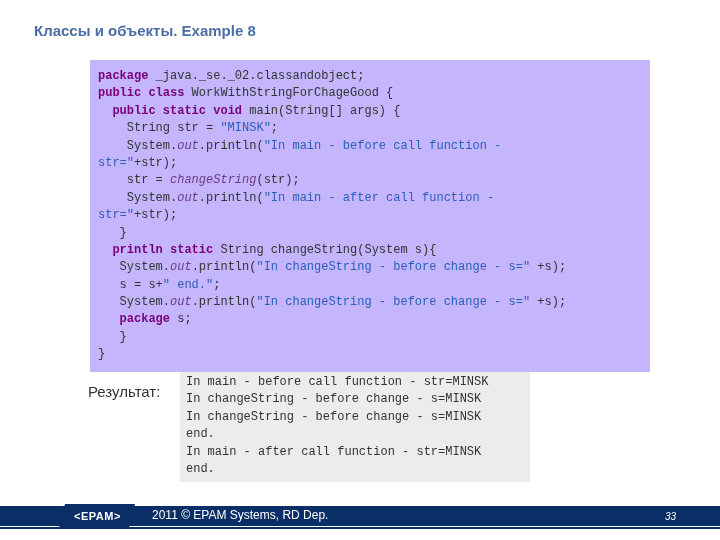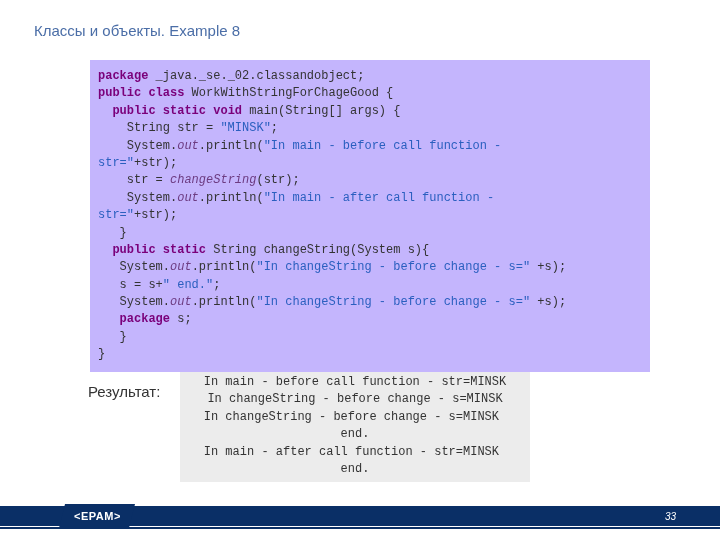--- a/index.html
+++ b/index.html
@@ -7,21 +7,21 @@
     width: 720px; height: 540px;
     font-family: Arial, Helvetica, sans-serif;
     background: #ffffff;
     position: relative;
     overflow: hidden;
   }
   .title {
     position: absolute;
     top: 22px; left: 34px;
     font-size: 15px;
-    font-weight: normal;
+    font-weight: bold;
     color: #4b6ea7;
   }
   .code-block {
     position: absolute;
     top: 60px; left: 90px;
     width: 560px;
     background: #c4b5fd;
     padding: 8px 8px;
     font-family: "Courier New", monospace;
     font-size: 12px;
@@ -42,21 +42,20 @@
     position: absolute;
     top: 372px; left: 180px;
     width: 350px;
     background: #ececec;
     padding: 2px 6px 4px 6px;
     font-family: "Courier New", monospace;
     font-size: 12px;
     line-height: 1.45;
     color: #333;
     white-space: pre;
-    text-align: center;
   }
   .footer {
     position: absolute;
     bottom: 0; left: 0;
     width: 720px; height: 36px;
   }
   .footer-bar {
     position: absolute;
     bottom: 14px; left: 0;
     width: 720px; height: 20px;
@@ -78,21 +77,21 @@
     font-weight: bold;
     display: flex;
     align-items: center;
     justify-content: center;
     transform: skewX(-14deg);
     letter-spacing: 0.5px;
   }
   .logo span { transform: skewX(14deg); }
   .copyright {
     position: absolute;
-    left: 152px; bottom: 34px;
+    left: 152px; bottom: 18px;
     color: #ffffff;
     font-size: 12px;
   }
   .pagenum {
     position: absolute;
     right: 44px; bottom: 18px;
     color: #ffffff;
     font-size: 10px;
     font-style: italic;
   }
@@ -105,21 +104,21 @@
 <div class="code-block"><span class="kw">package</span><span> _java._se._02.classandobject;</span>
 <span class="kw">public class</span><span> WorkWithStringForChageGood {</span>
   <span class="kw">public static void</span><span> main(String[] args) {</span>
 <span>    String str = </span><span class="str">"MINSK"</span><span>;</span>
 <span>    System.</span><span class="field">out</span><span>.println(</span><span class="str">"In main - before call function - 
 str="</span><span>+str);</span>
 <span>    str = </span><span class="field">changeString</span><span>(str);</span>
 <span>    System.</span><span class="field">out</span><span>.println(</span><span class="str">"In main - after call function - 
 str="</span><span>+str);</span>
 <span>   }</span>
-  <span class="kw">public static</span><span> String changeString(System s){</span>
+  <span class="kw">println static</span><span> String changeString(System s){</span>
 <span>   System.</span><span class="field">out</span><span>.println(</span><span class="str">"In changeString - before change - s="</span><span> +s);</span>
 <span>   s = s+</span><span class="str">" end."</span><span>;</span>
 <span>   System.</span><span class="field">out</span><span>.println(</span><span class="str">"In changeString - before change - s="</span><span> +s);</span>
    <span class="kw">package</span><span> s;</span>
 <span>   }</span>
 <span>}</span></div>
 
 <div class="result-label">Результат:</div>
 
 <div class="output-block">In main - before call function - str=MINSK

